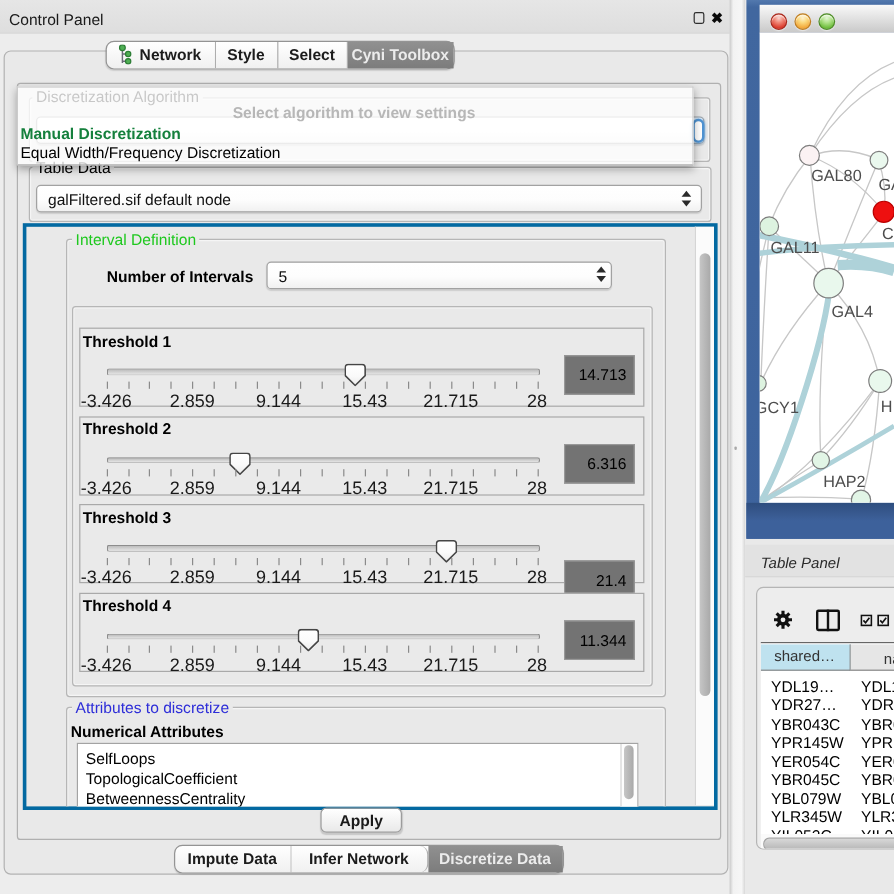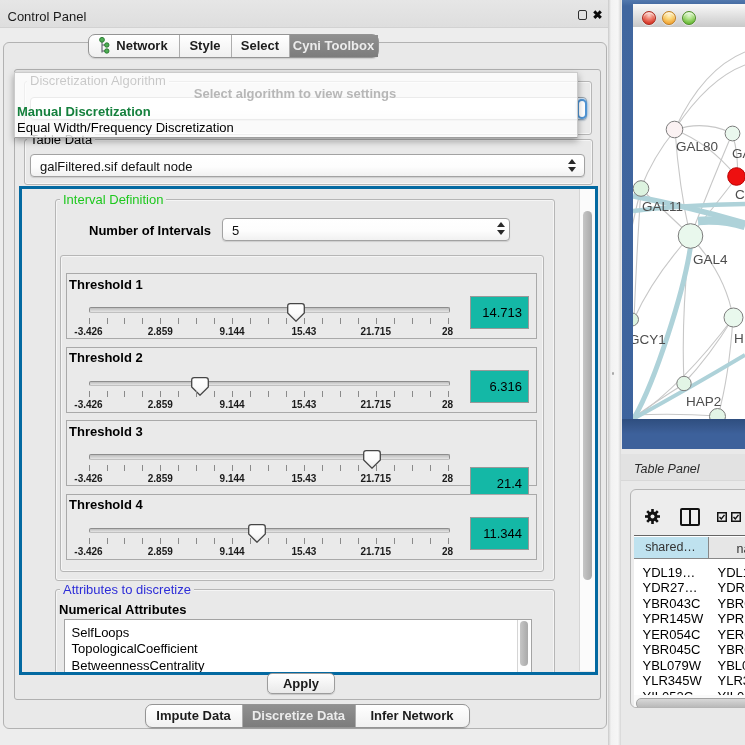--- a/index.html
+++ b/index.html
@@ -12,23 +12,23 @@
  background:linear-gradient(180deg,#ffffff 0%,#fdfdfd 55%,#f1f1f1 100%);
  font-size:13px;color:#111;box-shadow:0 1px 1px rgba(0,0,0,0.12);}
 .combo .txt{position:absolute;left:9px;top:4px;white-space:nowrap;}
 .updn{position:absolute;width:8px;height:13px;}
 .updn:before{content:"";position:absolute;left:0;top:0;border-left:4px solid transparent;border-right:4px solid transparent;border-bottom:5px solid #2a2a2a;}
 .updn:after{content:"";position:absolute;left:0;bottom:0;border-left:4px solid transparent;border-right:4px solid transparent;border-top:5px solid #2a2a2a;}
 .bold{font-weight:bold;}
 .tbox{position:absolute;border:1px solid #a9a9a9;background:#eaeaea;}
 .thlabel{position:absolute;font-size:13px;font-weight:bold;color:#000;}
 .track{position:absolute;height:3.5px;border-radius:2px;background:linear-gradient(180deg,#bdbdbd,#e5e5e5);border:1px solid #8d8d8d;border-bottom-color:#c0c0c0;}
-.vbox{position:absolute;width:51px;height:31px;background:#14b8a6;border:1px solid #989898;font-size:13px;color:#000;text-align:right;line-height:31px;padding-right:6px;}
+.vbox{position:absolute;width:51px;height:31px;background:#737373;border:1px solid #989898;font-size:13px;color:#000;text-align:right;line-height:31px;padding-right:6px;}
 .tick{position:absolute;width:1px;height:6px;background:#8a8a8a;}
-.tlab{position:absolute;font-size:10px;font-weight:bold;color:#1a1a1a;transform:translateX(-50%);white-space:nowrap;}
+.tlab{position:absolute;font-size:15px;font-weight:normal;color:#1a1a1a;transform:translateX(-50%);white-space:nowrap;}
 .seg{position:absolute;height:22px;border:1px solid #949494;border-radius:7px;
  background:linear-gradient(180deg,#ffffff,#f0f0f0);box-shadow:0 1px 1px rgba(0,0,0,0.12);display:flex;}
 .seg .s{font-size:13px;font-weight:bold;color:#1c1c1c;text-align:center;line-height:22px;border-right:1px solid #adadad;white-space:nowrap;}
 .seg .s:last-child{border-right:none;}
 .seg .sel{background:linear-gradient(180deg,#909090,#7c7c7c);color:#ececec;}
 .cell{position:absolute;font-size:12px;color:#000;white-space:nowrap;}
 </style></head><body>
 
 <div class="abs" style="left:0;top:0;width:608px;height:745px;background:#ededed;"></div>
 <div class="abs" style="left:0;top:0;width:608px;height:27px;background:linear-gradient(180deg,#e6e6e6,#dedede);border-bottom:1px solid #d2d2d2;"></div>
@@ -228,22 +228,22 @@
 <div class="abs" style="left:49.5px;top:452.3px;font-size:13px;color:#000;">TopologicalCoefficient</div>
 <div class="abs" style="left:49.5px;top:468.6px;font-size:13px;color:#000;">BetweennessCentrality</div>
 <div class="abs" style="left:494.5px;top:431px;width:13px;height:58px;background:#fdfdfd;border-left:1px solid #d5d5d5;"></div>
 <div class="abs" style="left:497.5px;top:432px;width:8.5px;height:45px;border-radius:4px;background:linear-gradient(90deg,#c6c6c6,#a9a9a9);"></div>
 <div class="abs" style="left:556.5px;top:-1px;width:16px;height:483px;background:#fbfbfb;border-left:1px solid #d5d5d5;"></div>
 <div class="abs" style="left:560.5px;top:22px;width:9px;height:369px;border-radius:4.5px;background:linear-gradient(90deg,#c6c6c6,#a9a9a9);"></div>
 </div>
 <div class="abs" style="left:267px;top:673px;width:66px;height:19px;border:1px solid #9c9c9c;border-radius:5px;background:linear-gradient(180deg,#ffffff,#e9e9e9);font-size:13px;font-weight:bold;text-align:center;line-height:19px;color:#1a1a1a;box-shadow:0 1px 1px rgba(0,0,0,0.15);">Apply</div>
 <div class="seg" style="left:144.5px;top:704px;">
 <div class="s" style="width:96px;border-top-left-radius:7px;border-bottom-left-radius:7px;">Impute Data</div>
+<div class="s" style="width:113px;border-top-right-radius:7px;border-bottom-right-radius:7px;">Infer Network</div>
 <div class="s sel" style="width:112px;">Discretize Data</div>
-<div class="s" style="width:113px;border-top-right-radius:7px;border-bottom-right-radius:7px;">Infer Network</div>
 </div>
 <div class="seg" style="left:87.5px;top:34px;">
 <div class="s" style="width:90px;border-top-left-radius:7px;border-bottom-left-radius:7px;">
 <svg width="12" height="17" viewBox="0 0 12 17" style="vertical-align:-4px;margin-right:5px;">
 <line x1="3" y1="2.5" x2="3" y2="15.5" stroke="#6a6a78" stroke-width="1.2"></line>
 <line x1="3" y1="8" x2="7.5" y2="8" stroke="#6a6a78" stroke-width="1.2"></line>
 <line x1="3" y1="14" x2="7.5" y2="14" stroke="#6a6a78" stroke-width="1.2"></line>
 <circle cx="3" cy="2.8" r="2.4" fill="#4fae54" stroke="#2c7d35" stroke-width="1"></circle>
 <circle cx="7.8" cy="8" r="2.2" fill="#4fae54" stroke="#2c7d35" stroke-width="1"></circle>
 <circle cx="7.8" cy="14" r="2.2" fill="#4fae54" stroke="#2c7d35" stroke-width="1"></circle>

